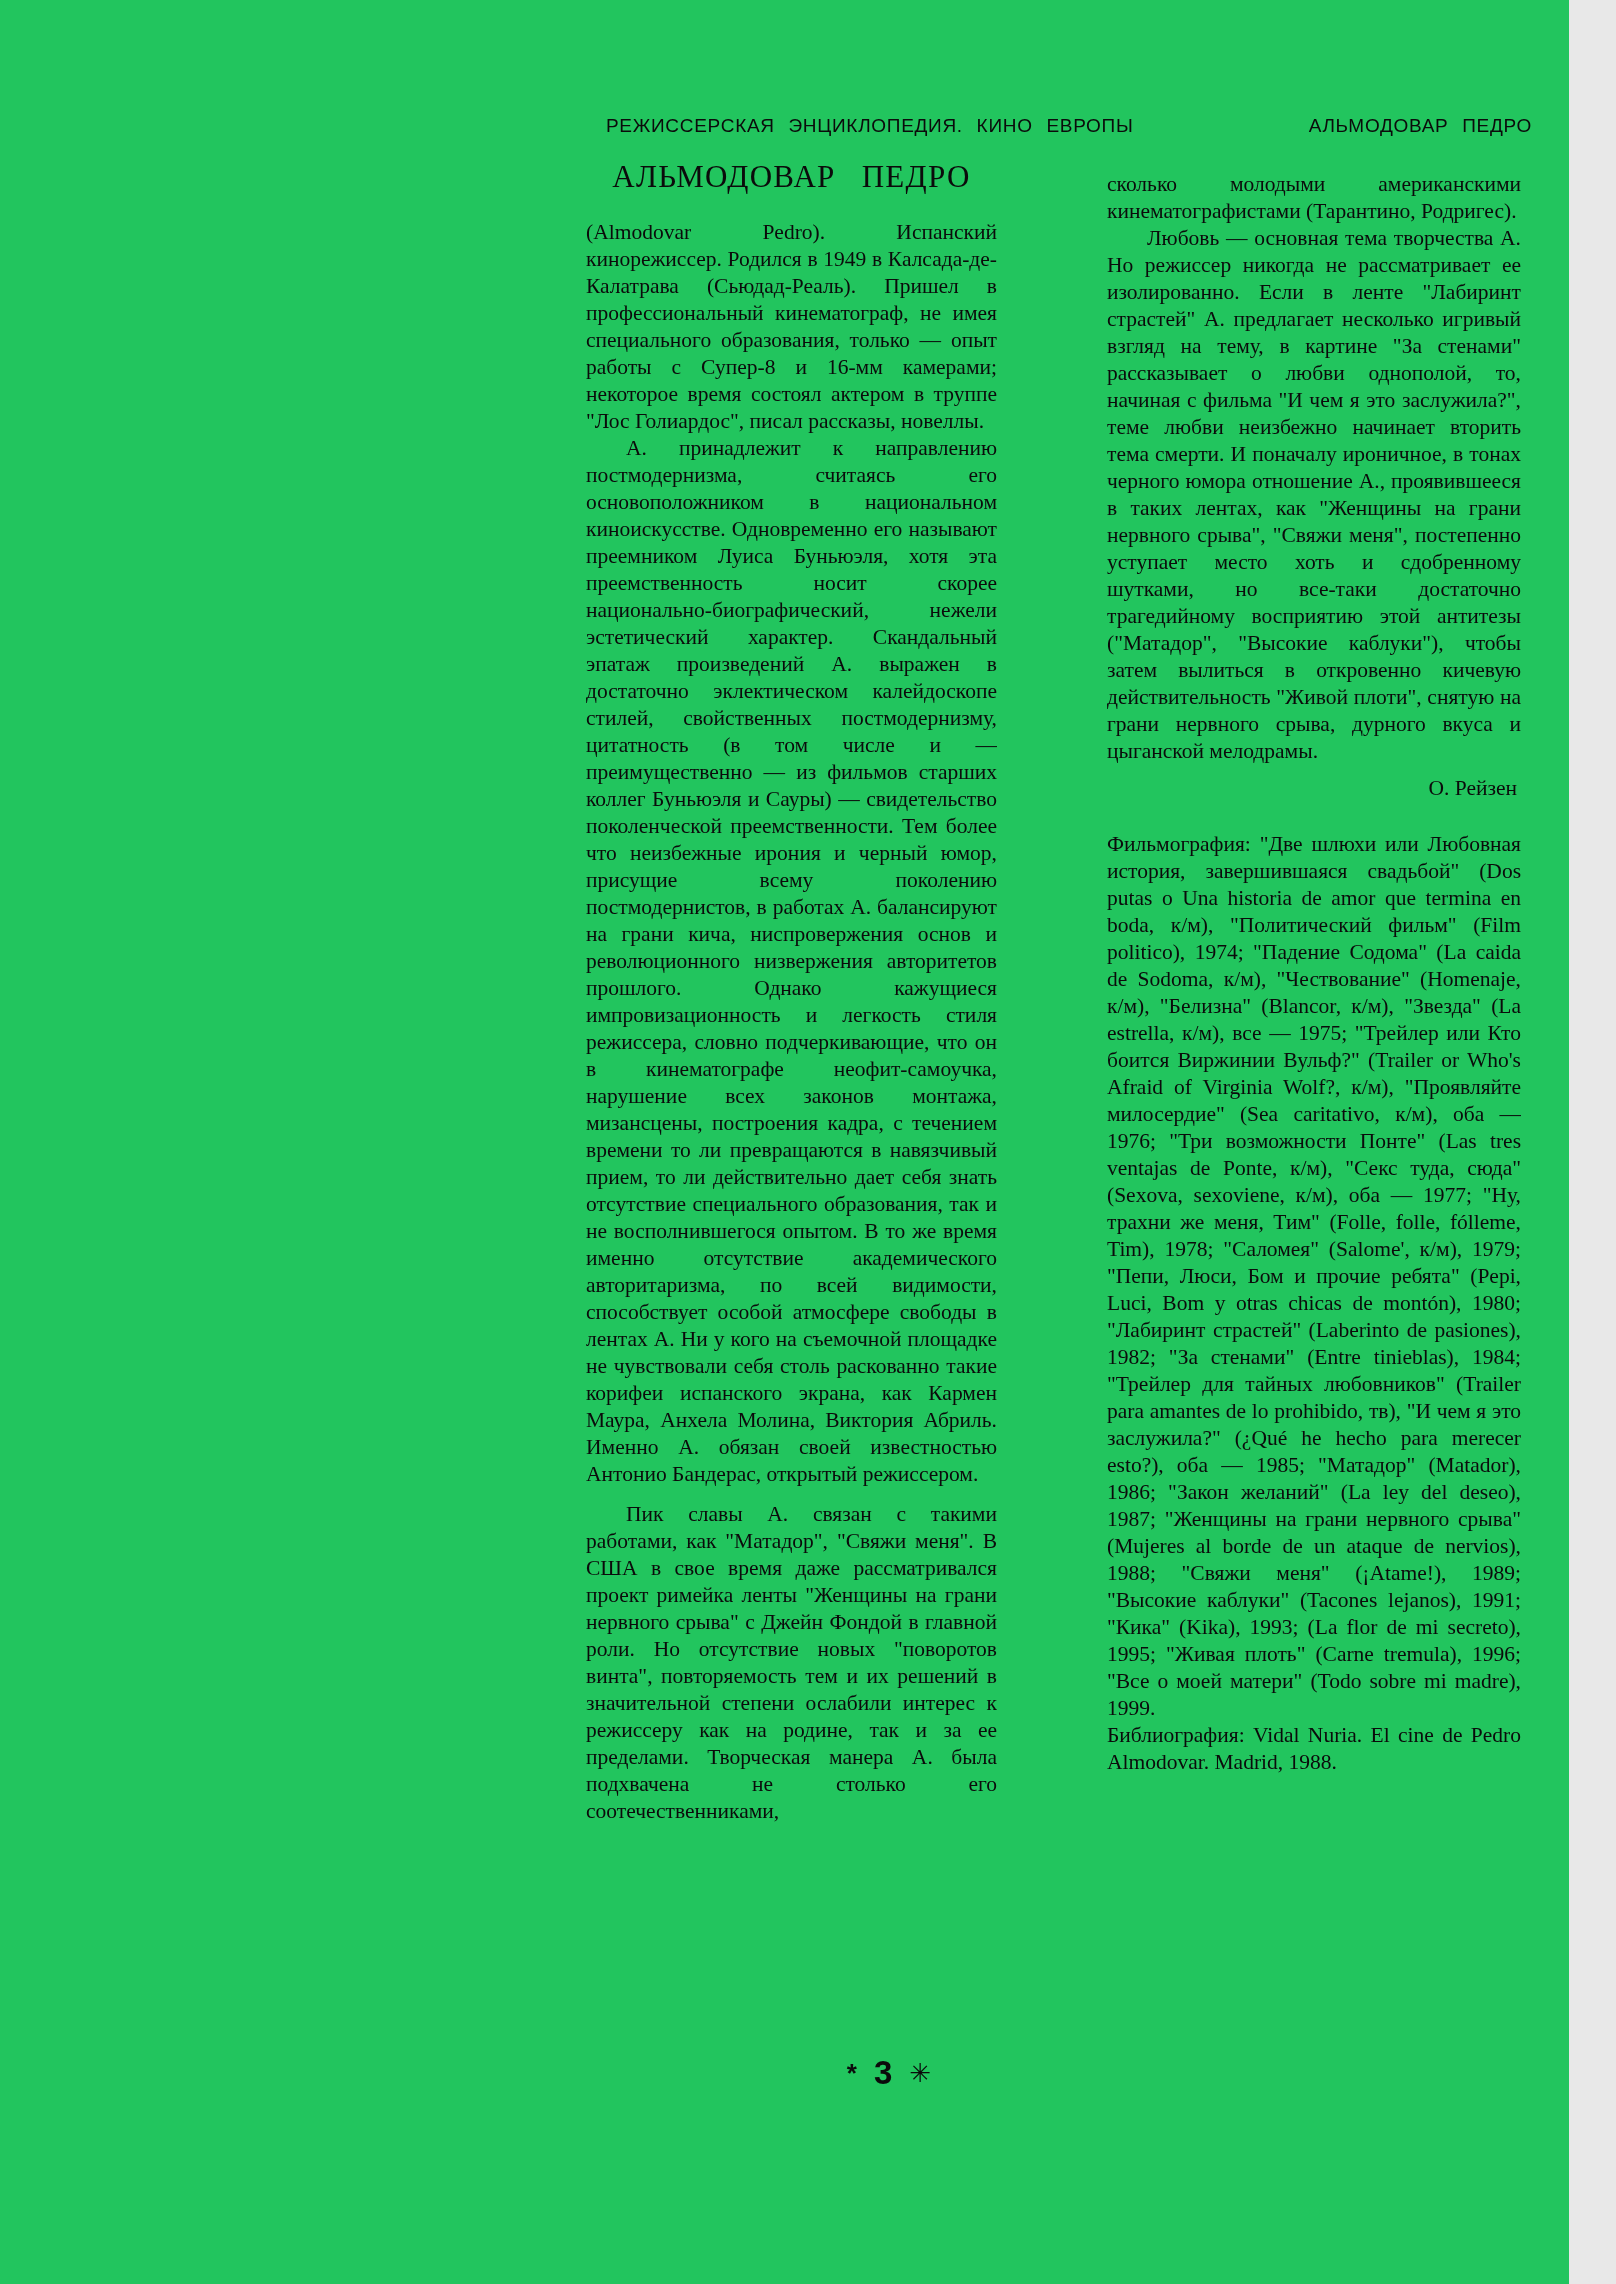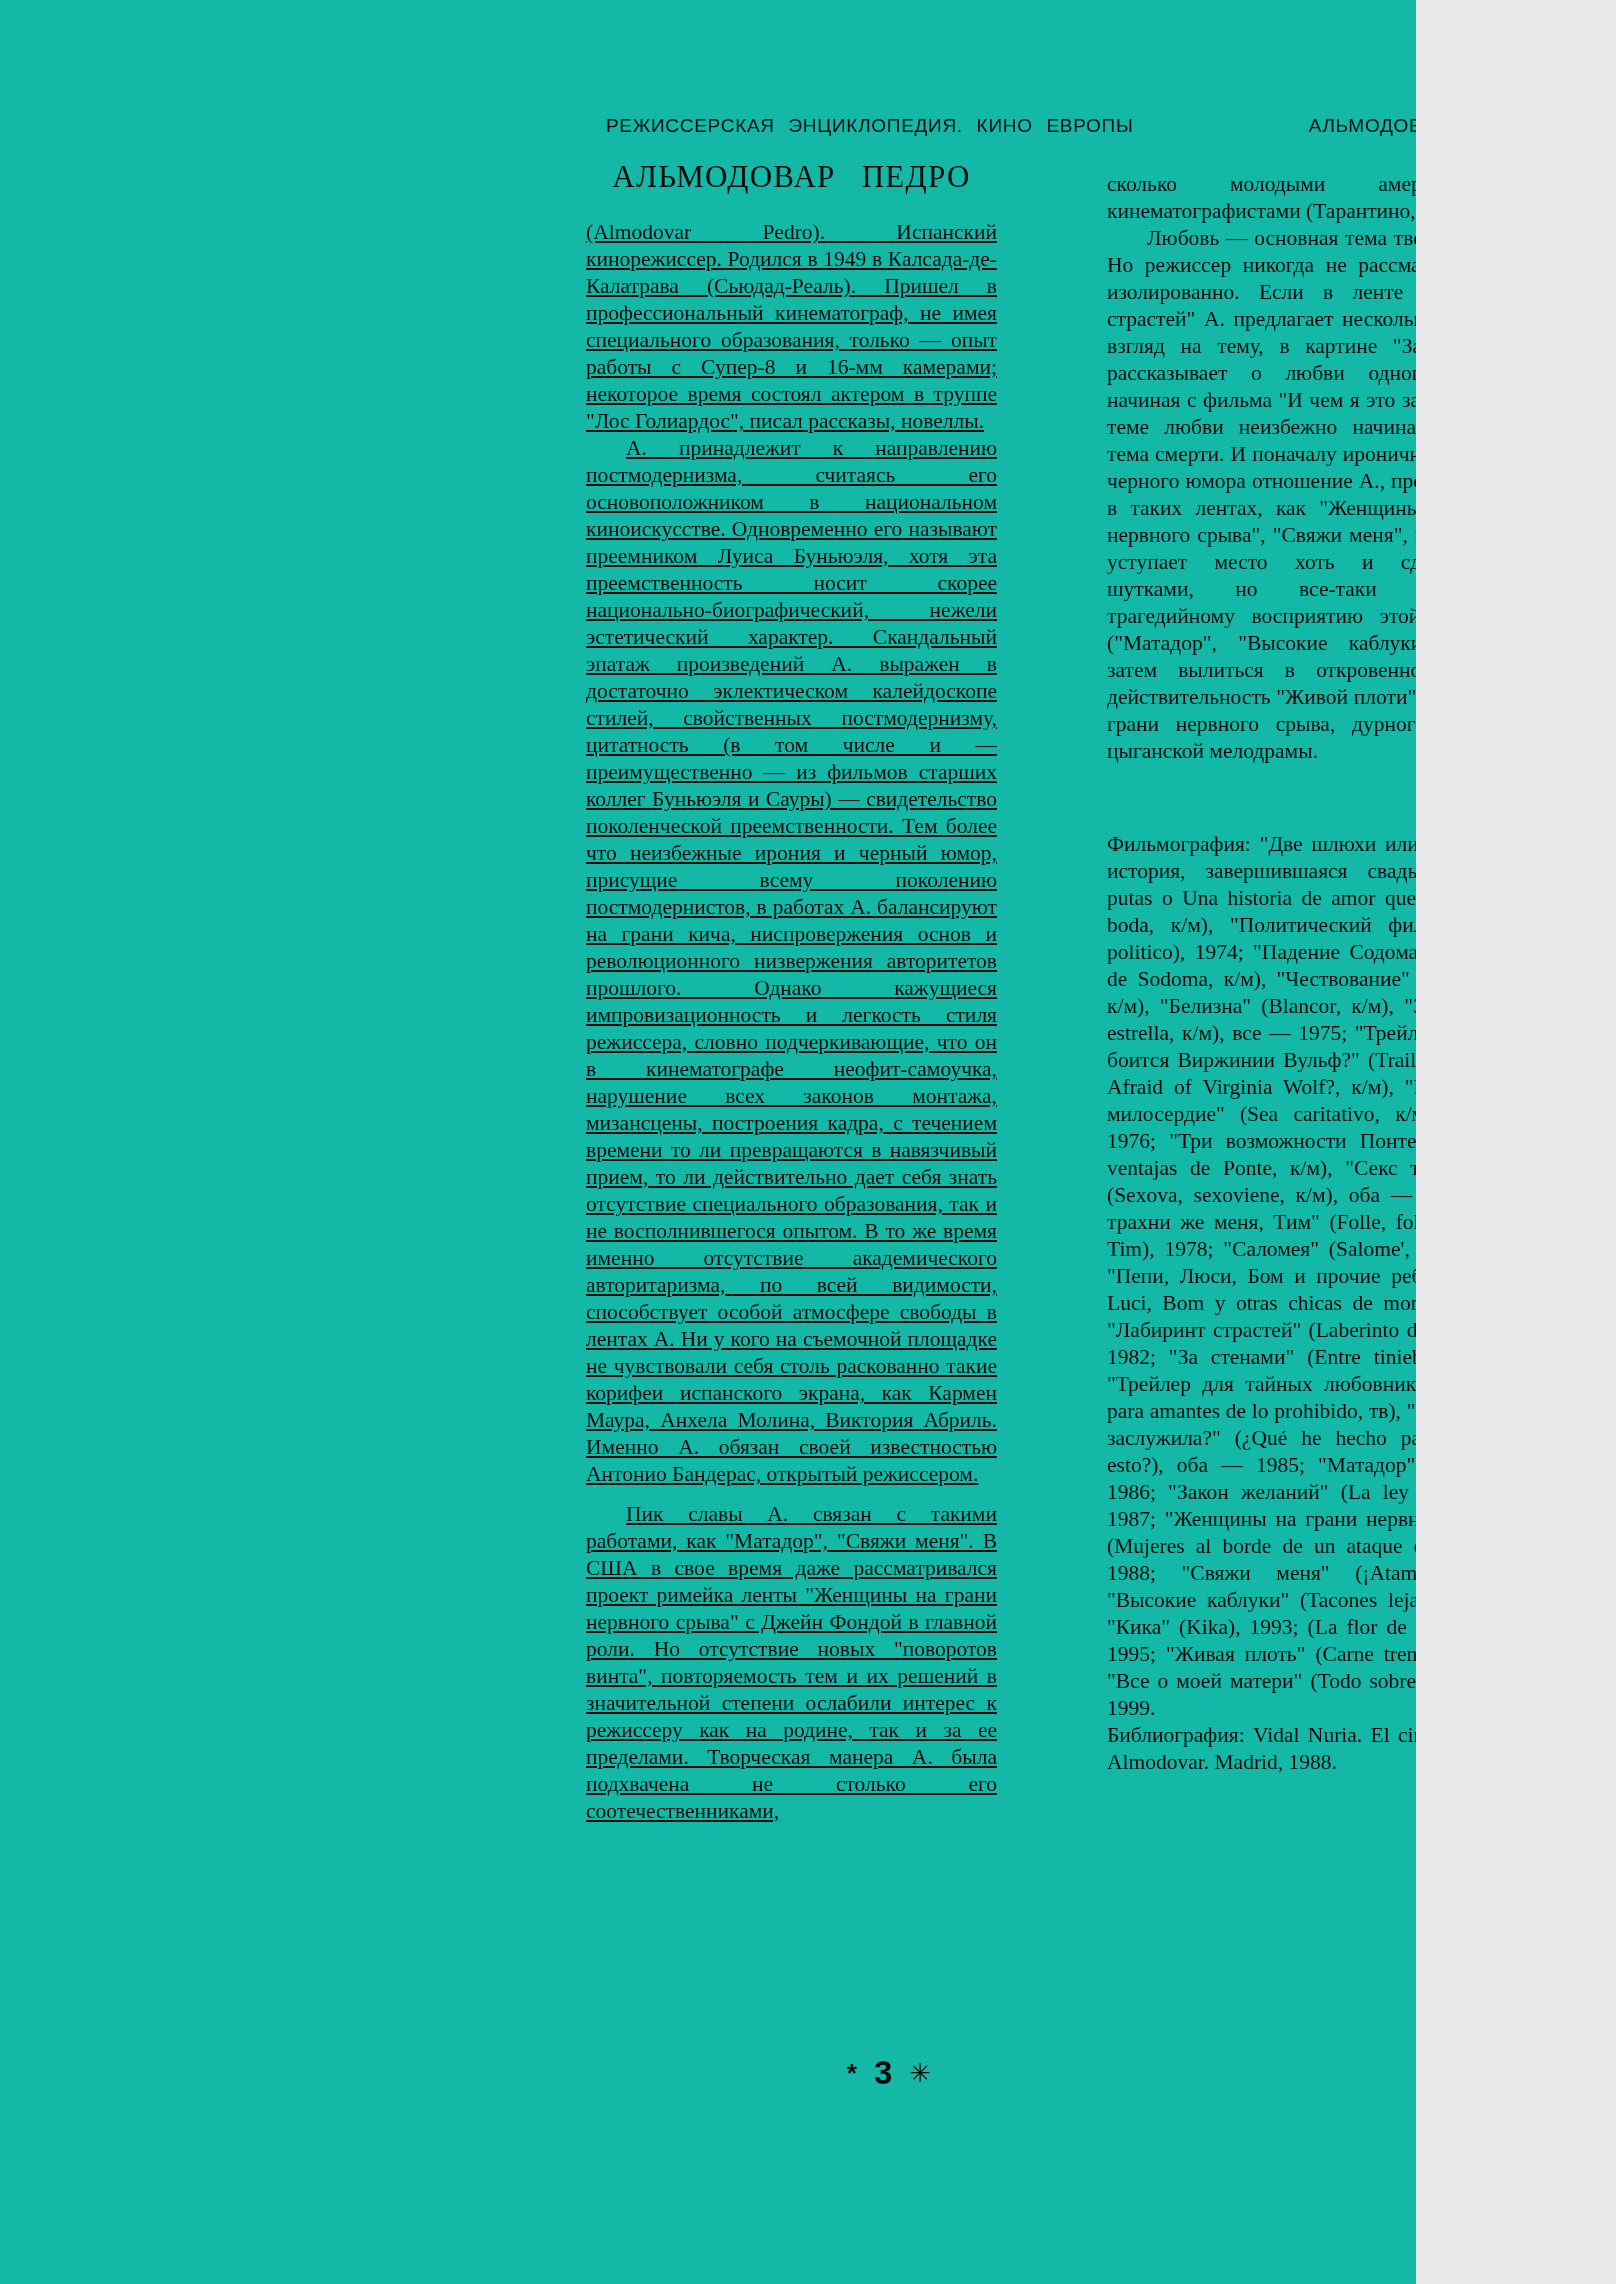--- a/index.html
+++ b/index.html
@@ -1,19 +1,19 @@
 <!DOCTYPE html>
 <html style="font-size:10.4px"><head>
 <meta charset="utf-8">
 <style>
   html,body{margin:0;padding:0;background:#e8e8e8;}
   .page{
     position:relative;
-    width:1416px;height:2284px;
-    background:#14b8a6;
+    width:1569px;height:2284px;
+    background:#22c55e;
     overflow:hidden;
     color:#0b0b0b;
     font-family:"Liberation Serif", serif;
   }
   .running-header{
     position:absolute;
     left:606px;top:115px;width:926px;
     display:flex;justify-content:space-between;
     font-family:"Liberation Sans", sans-serif;
     font-size:19px;line-height:22px;
@@ -28,21 +28,21 @@
     font-size:31px;font-weight:normal;
     letter-spacing:1.3px;word-spacing:17px;
     font-family:"Liberation Serif", serif;
   }
   .col{
     position:absolute;
     text-align:justify;
     font-size:21.5px;line-height:27px;
     overflow:hidden;
   }
-  .col-left{left:586px;top:219px;width:411px;height:1823px;text-decoration:underline;}
+  .col-left{left:586px;top:219px;width:411px;height:1823px;}
   .col-right{left:1107px;top:171px;width:414px;height:1875px;}
   .col p{margin:0;text-indent:40px;}
   .col p.noindent{text-indent:0;}
   .col p.space-before{margin-top:13px;}
   .signature{
     text-align:right;
     text-indent:0 !important;
     margin-top:10.4px !important;
     padding-right:3.9px;
   }

